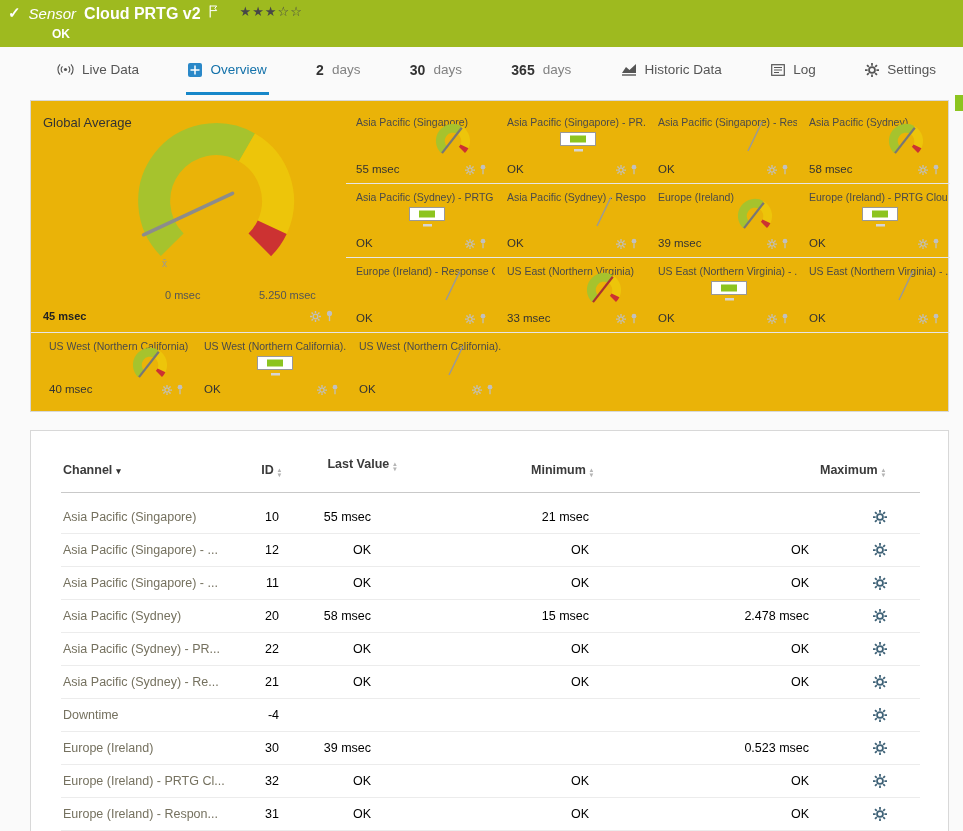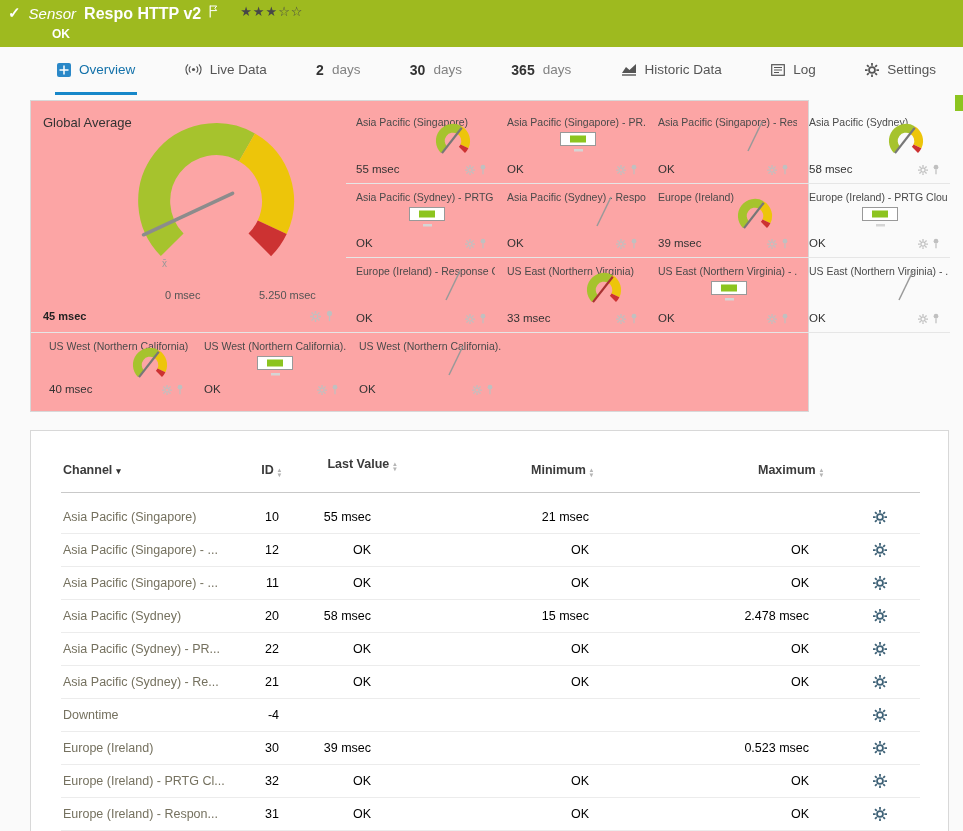--- a/index.html
+++ b/index.html
@@ -20,21 +20,21 @@
   
   .tab-bar { position:absolute; top:47px; left:0; width:963px; height:48px; display:flex; justify-content:space-between; align-items:stretch; padding:0 25px 0 55px; }
   .tab { display:flex; align-items:center; gap:8px; font-size:13.5px; color:#555; cursor:pointer; border-bottom:3px solid transparent; padding:0 2px; }
   .tab.active { color:#1472aa; border-bottom-color:#1787c9; }
   .tab b { color:#333; font-size:14px; }
   .tab .muted { color:#828282; }
 
   .edge-strip { position:absolute; right:0; top:95px; width:8px; height:16px; background:#8cc41f; }
 
   
-  .panel-gauges { position:absolute; left:30px; top:100px; width:779px; height:312px; background:#fca5a5; border:1px solid #d8d8d8; }
+  .panel-gauges { position:absolute; left:30px; top:100px; width:919px; height:312px; background:#eab308; border:1px solid #d8d8d8; }
 
   .global-tile { position:absolute; left:0; top:0; width:315px; height:232px; border-bottom:1px solid #e6e6e6; }
   .gtitle { position:absolute; left:12px; top:14px; font-size:13px; color:#333; }
   .big-gauge { position:absolute; left:85px; top:15px; }
   .arc-green { stroke:#a6c32d; stroke-width:32; fill:none; }
   .arc-yellow { stroke:#edc50a; stroke-width:32; fill:none; }
   .arc-red { stroke:#cc3232; stroke-width:32; fill:none; }
   .gneedle { stroke:#8c8c8c; stroke-width:3.5; stroke-linecap:round; }
   .mean { font-size:10px; fill:#999; }
   .scale-min { position:absolute; left:134px; top:188px; font-size:11px; color:#555; }
@@ -59,67 +59,67 @@
   .global-tile .tile-icons { right:12px; bottom:10px; }
 
   
   .panel-table { position:absolute; left:30px; top:430px; width:919px; height:401px; background:#fff; border:1px solid #d8d8d8; border-bottom:none; overflow:hidden; }
   .thead { position:absolute; left:30px; top:24px; width:859px; height:38px; border-bottom:1px solid #c9c9c9; }
   .th { position:absolute; top:8px; font-size:12.5px; font-weight:bold; color:#3b3b3b; cursor:pointer; }
   .th-channel { left:2px; }
   .th-id      { left:180px; width:40px; text-align:right; }
   .th-last    { left:262px; width:78px; text-align:center; top:2px; line-height:15px; }
   .th-min     { left:470px; }
-  .th-max     { left:653px;padding-left:44px; }
+  .th-max     { left:715px;padding-left:44px; }
   .caret { color:#333; font-size:9px; margin-left:4px; }
   .sort { display:inline-flex; flex-direction:column; font-size:6.5px; line-height:5px; color:#b5b5b5; margin-left:4px; vertical-align:2px; }
 
   .tbody { position:absolute; left:30px; top:70px; width:859px; }
   .tr { position:relative; height:33px; border-bottom:1px solid #ececec; }
   .td { position:absolute; top:0; line-height:32px; font-size:12.5px; color:#000000; }
   .td-channel { left:2px; color:#75715f; }
   .td-id   { left:150px; width:68px;  text-align:right; }
   .td-last { left:230px; width:80px;  text-align:right; }
   .td-min  { left:400px; width:128px; text-align:right; }
   .td-max  { left:620px; width:128px; text-align:right; }
   .td-gear { position:absolute; left:812px; top:9px; color:#3f6277; cursor:pointer; }
 </style>
 </head>
 <body>
 
 <header class="app-header">
   <div class="hdr-row">
     <span class="check">✓</span>
     <span class="sensor-label">Sensor</span>
-    <span class="sensor-name">Respo HTTP v2</span>
+    <span class="sensor-name">Cloud PRTG v2</span>
     <span class="flag-wrap">
       <svg width="9" height="13" viewBox="0 0 9 13">
           <path d="M1.2 0.5v12" stroke="#fff" stroke-width="1.2"></path>
           <path d="M1.2 1h6.5l-1.8 2.3 1.8 2.3H1.2" fill="none" stroke="#fff" stroke-width="1"></path>
         </svg>
     </span>
     <span class="stars">★★★☆☆</span>
   </div>
   <span class="status-ok">OK</span>
 </header>
 
 <nav class="tab-bar">
+  <div class="tab">
+    <svg width="17" height="13" viewBox="0 0 18 13">
+        <circle cx="9" cy="6.5" r="1.7" fill="#555"></circle>
+        <path d="M5.8 3.2a4.6 4.6 0 0 0 0 6.6M12.2 3.2a4.6 4.6 0 0 1 0 6.6M3.2 1a8 8 0 0 0 0 11M14.8 1a8 8 0 0 1 0 11" stroke="#555" fill="none" stroke-width="1.2"></path>
+      </svg>
+    <span>Live Data</span>
+  </div>
   <div class="tab active">
     <svg width="14" height="14" viewBox="0 0 14 14">
         <rect width="14" height="14" rx="2" fill="#2a88c8"></rect>
         <path d="M7 2.5v9M2.5 7h9" stroke="#fff" stroke-width="1.5"></path>
       </svg>
     <span>Overview</span>
-  </div>
-  <div class="tab">
-    <svg width="17" height="13" viewBox="0 0 18 13">
-        <circle cx="9" cy="6.5" r="1.7" fill="#555"></circle>
-        <path d="M5.8 3.2a4.6 4.6 0 0 0 0 6.6M12.2 3.2a4.6 4.6 0 0 1 0 6.6M3.2 1a8 8 0 0 0 0 11M14.8 1a8 8 0 0 1 0 11" stroke="#555" fill="none" stroke-width="1.2"></path>
-      </svg>
-    <span>Live Data</span>
   </div>
   <div class="tab">
     <b>2</b>
       <span class="muted">days</span>
   </div>
   <div class="tab">
     <b>30</b>
       <span class="muted">days</span>
   </div>
   <div class="tab">

